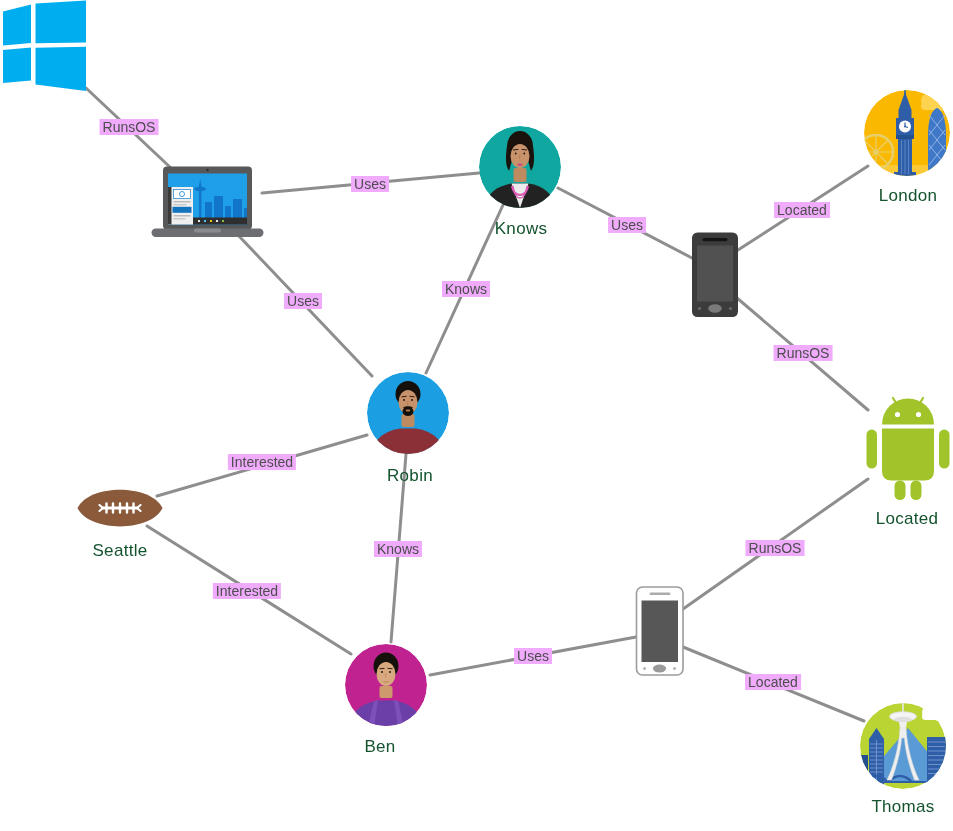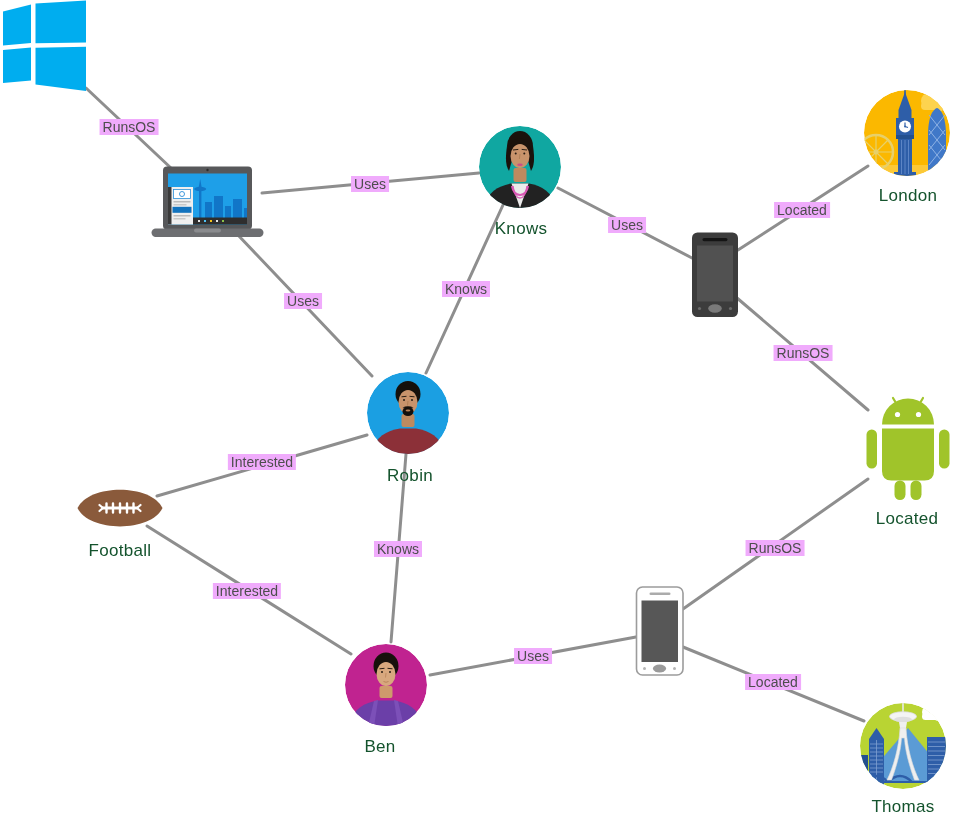--- a/index.html
+++ b/index.html
@@ -253,21 +253,21 @@
         <path d="M899,722 L907,722 L906,728 L900,728 Z" fill="#EFEFEF"></path>
         <path d="M900,728 C899,748 893,768 887,780 L891.5,780 C897,765 901,750 901.5,738 L904.5,738 C905,750 909,765 914.5,780 L919,780 C913,768 907,748 906,728 Z" fill="#EFEFEF" stroke="#DCDCDC" stroke-width="0.6"></path>
       </g>
     </g>
   </g>
 </svg>
 
 <div class="node-label" style="left:521px;top:229px">Knows</div>
 <div class="node-label" style="left:410px;top:476px">Robin</div>
 <div class="node-label" style="left:380px;top:747px">Ben</div>
-<div class="node-label" style="left:120px;top:551px">Football</div>
+<div class="node-label" style="left:120px;top:551px">Seattle</div>
 <div class="node-label" style="left:908px;top:196px">London</div>
 <div class="node-label" style="left:907px;top:519px">Located</div>
 <div class="node-label" style="left:903px;top:807px">Thomas</div>
 
 <div class="edge-label" style="left:129px;top:127px">RunsOS</div>
 <div class="edge-label" style="left:370px;top:184px">Uses</div>
 <div class="edge-label" style="left:303px;top:301px">Uses</div>
 <div class="edge-label" style="left:466px;top:289px">Knows</div>
 <div class="edge-label" style="left:627px;top:225px">Uses</div>
 <div class="edge-label" style="left:802px;top:210px">Located</div>

